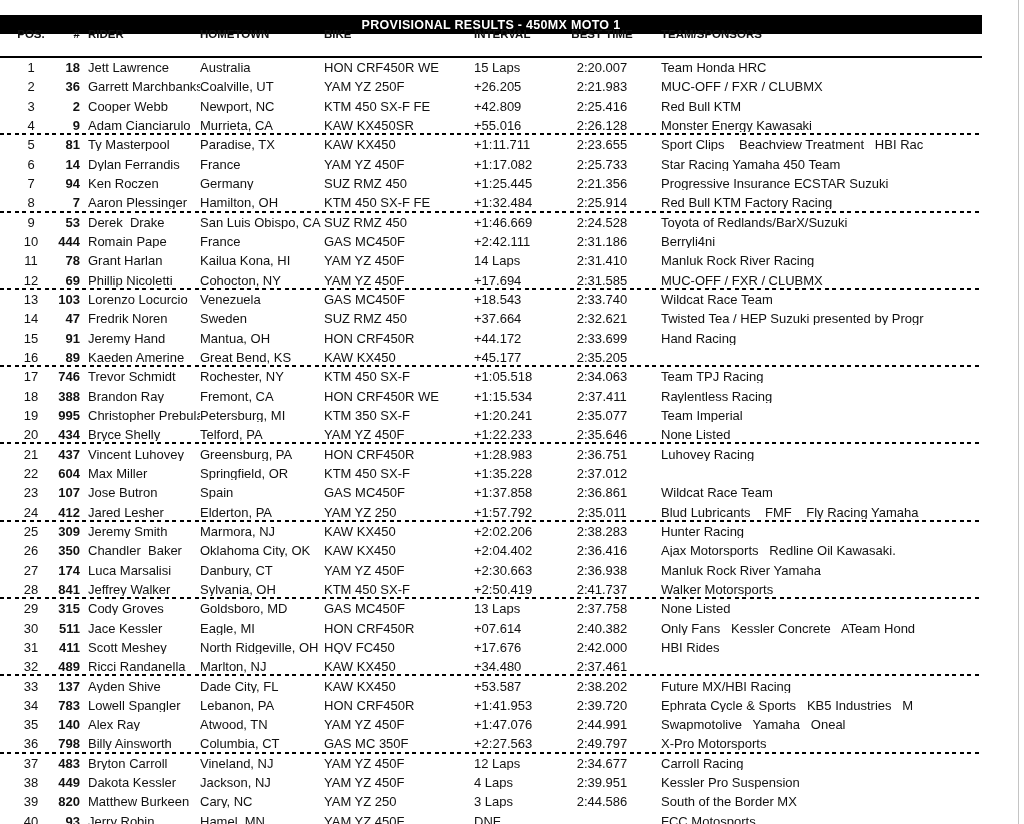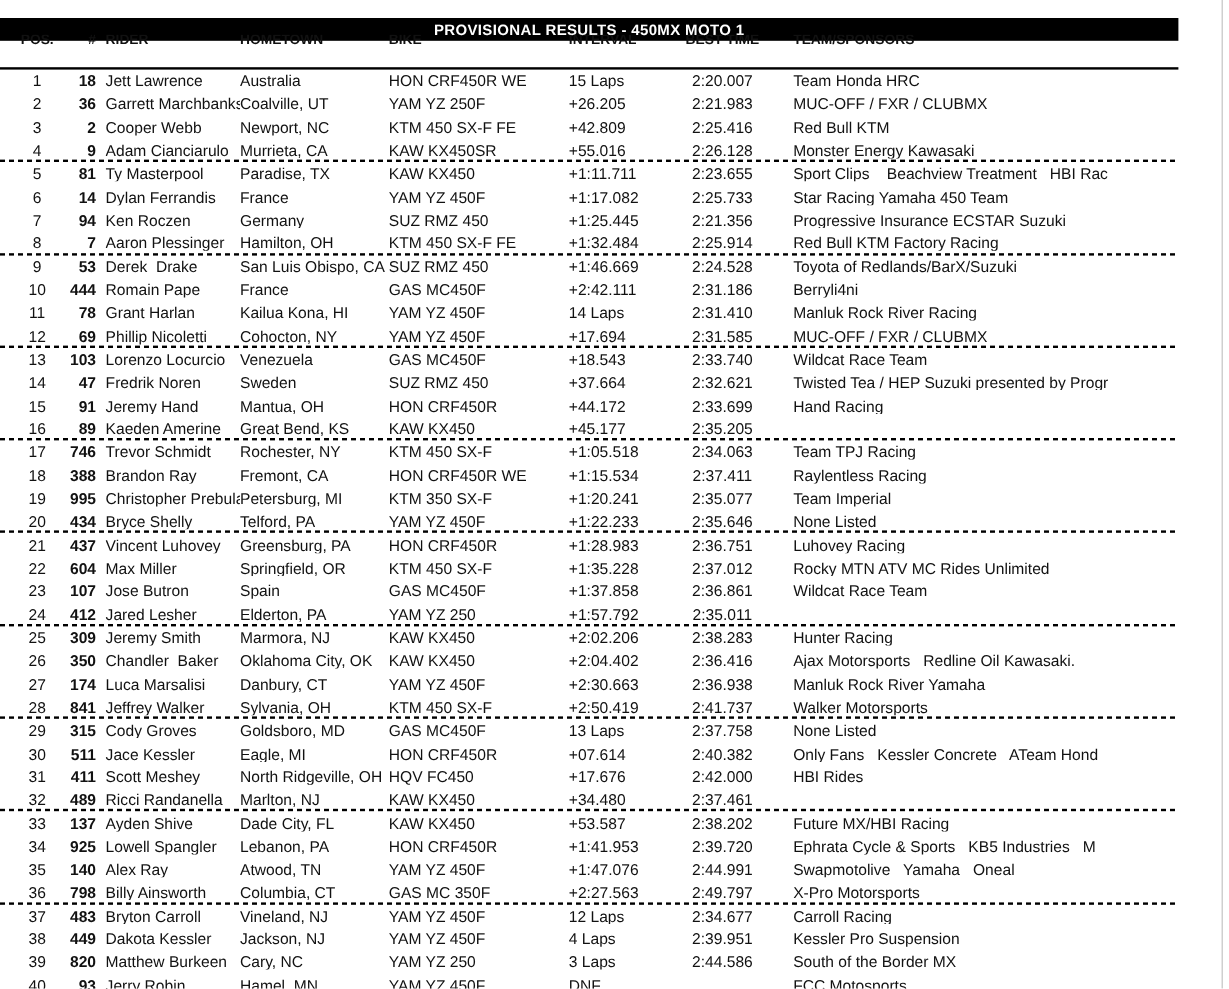--- a/index.html
+++ b/index.html
@@ -284,40 +284,40 @@
             <div class="cell c-team">Luhovey Racing</div>
           </div>
           <div class="row">
             <div class="cell c-pos">22</div>
             <div class="cell c-num">604</div>
             <div class="cell c-rider">Max Miller</div>
             <div class="cell c-hometown">Springfield, OR</div>
             <div class="cell c-bike">KTM 450 SX-F</div>
             <div class="cell c-interval">+1:35.228</div>
             <div class="cell c-best">2:37.012</div>
-            <div class="cell c-team">Rocky MTN ATV MC Rides Unlimited</div>
           </div>
           <div class="row">
             <div class="cell c-pos">23</div>
             <div class="cell c-num">107</div>
             <div class="cell c-rider">Jose Butron</div>
             <div class="cell c-hometown">Spain</div>
             <div class="cell c-bike">GAS MC450F</div>
             <div class="cell c-interval">+1:37.858</div>
             <div class="cell c-best">2:36.861</div>
             <div class="cell c-team">Wildcat Race Team</div>
           </div>
           <div class="row">
             <div class="cell c-pos">24</div>
             <div class="cell c-num">412</div>
             <div class="cell c-rider">Jared Lesher</div>
             <div class="cell c-hometown">Elderton, PA</div>
             <div class="cell c-bike">YAM YZ 250</div>
             <div class="cell c-interval">+1:57.792</div>
             <div class="cell c-best">2:35.011</div>
+            <div class="cell c-team">Blud Lubricants    FMF    Fly Racing Yamaha</div>
           </div>
         </div>
         <div class="group">
           <div class="row">
             <div class="cell c-pos">25</div>
             <div class="cell c-num">309</div>
             <div class="cell c-rider">Jeremy Smith</div>
             <div class="cell c-hometown">Marmora, NJ</div>
             <div class="cell c-bike">KAW KX450</div>
             <div class="cell c-interval">+2:02.206</div>
@@ -402,21 +402,21 @@
             <div class="cell c-num">137</div>
             <div class="cell c-rider">Ayden Shive</div>
             <div class="cell c-hometown">Dade City, FL</div>
             <div class="cell c-bike">KAW KX450</div>
             <div class="cell c-interval">+53.587</div>
             <div class="cell c-best">2:38.202</div>
             <div class="cell c-team">Future MX/HBI Racing</div>
           </div>
           <div class="row">
             <div class="cell c-pos">34</div>
-            <div class="cell c-num">925</div>
+            <div class="cell c-num">783</div>
             <div class="cell c-rider">Lowell Spangler</div>
             <div class="cell c-hometown">Lebanon, PA</div>
             <div class="cell c-bike">HON CRF450R</div>
             <div class="cell c-interval">+1:41.953</div>
             <div class="cell c-best">2:39.720</div>
             <div class="cell c-team">Ephrata Cycle &amp; Sports   KB5 Industries   M</div>
           </div>
           <div class="row">
             <div class="cell c-pos">35</div>
             <div class="cell c-num">140</div>

